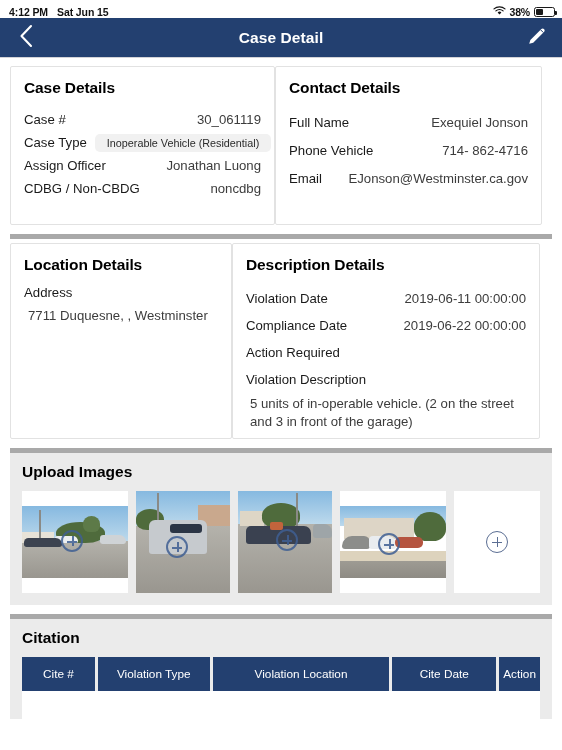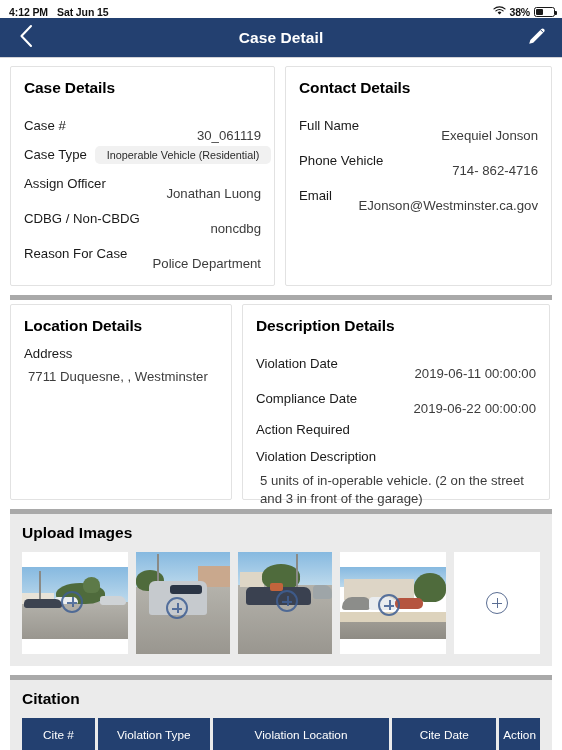--- a/index.html
+++ b/index.html
@@ -49,35 +49,35 @@
   .nav-edit { margin-left:auto; width: 50px; display:flex; align-items:center; justify-content:center; cursor:pointer;}
 
   
   .page { background:#ffffff; height: 692px; overflow:hidden; }
 
   .section { position: relative; }
   .sep {
     height: 5px; background:#a9a9a9; margin: 0 10px;
   }
 
-  .row-cards { display:flex; padding: 0 10px; gap: 10px; background:#fff; }
+  .row-cards { display:flex; padding: 0 10px; background:#fff; }
   .card {
     background:#fff; border:1px solid #e2e2e2; border-radius:2px;
     padding: 12px 13px 14px 13px;
   }
   .card h2 {
     font-size: 15.5px; font-weight: 700; color:#000;
     margin-bottom: 11px; letter-spacing: -0.1px;
   }
   .kv {
     display:flex; align-items:center; justify-content:space-between;
     min-height: 23px; gap: 8px;
   }
   .kv .k { font-size: 13.2px; color:#1a1a1a; white-space:nowrap; }
-  .kv .v { font-size: 13.2px; color:#3c3c3c; text-align:right;margin-top:20px; }
+  .kv .v { font-size: 13.2px; color:#3c3c3c; text-align:right; }
   .pill {
     background:#f1f1f1; border-radius:5px;
     padding: 3px 12px; font-size: 10.8px; color:#2b2b2b; white-space:nowrap;
   }
 
   .stack .label { font-size: 13.2px; color:#1a1a1a; margin-top: 10px; }
   .stack .value { font-size: 13.2px; color:#3c3c3c; margin-top: 7px; padding-left:4px; line-height:1.35; }
 
   
   .gray-sec { background:#ebebeb; margin: 0 10px; padding: 10px 12px 12px 12px; }
@@ -199,24 +199,20 @@
           <div class="kv">
             <span class="k">Assign Officer</span>
             <span class="v">Jonathan  Luong</span>
           </div>
 
           <div class="kv">
             <span class="k">CDBG / Non-CBDG</span>
             <span class="v">noncdbg</span>
           </div>
 
-          <div class="kv">
-            <span class="k">Reason For Case</span>
-            <span class="v">Police Department</span>
-          </div>
         </div>
 
         <div class="card" style="width:267px">
           <h2>Contact Details</h2>
 
           <div class="kv" style="min-height:28px">
             <span class="k">Full Name</span>
             <span class="v">Exequiel  Jonson</span>
           </div>
           <div class="kv" style="min-height:28px">

